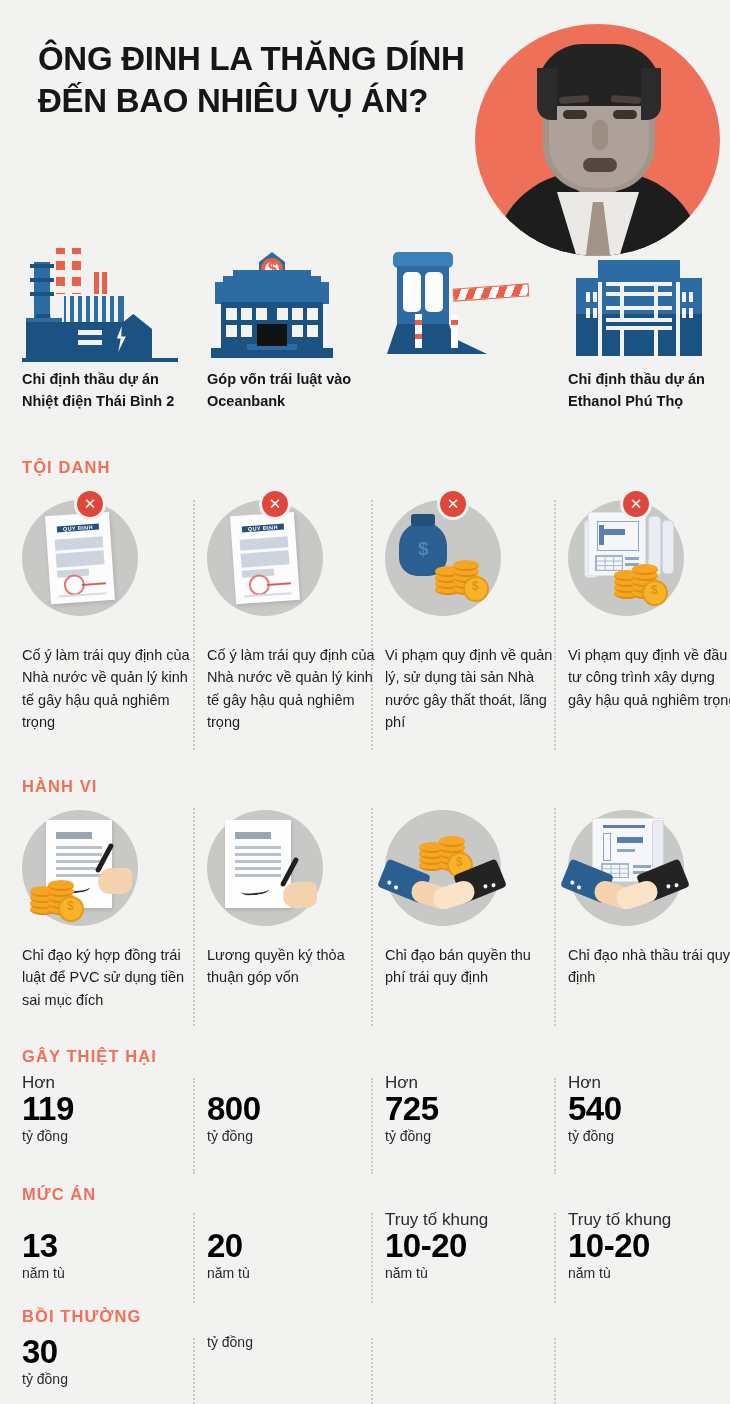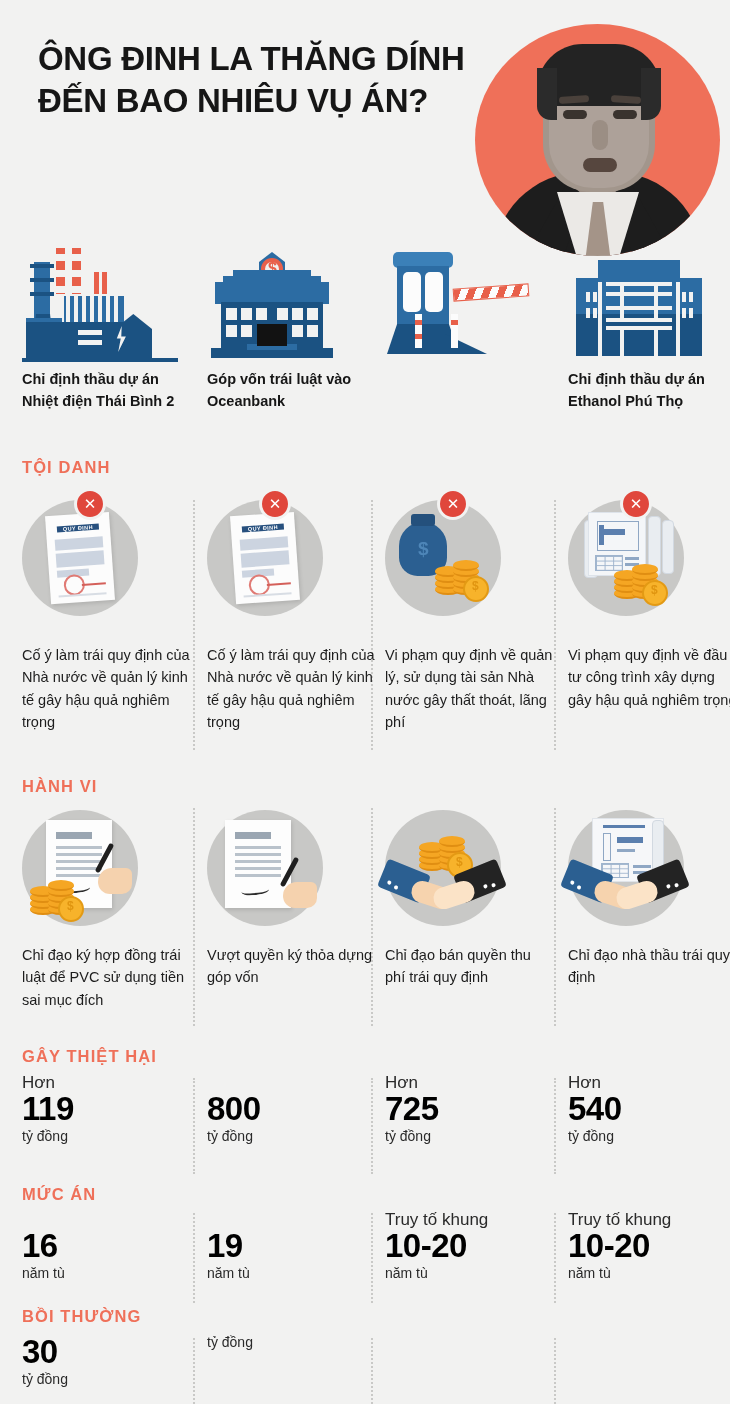--- a/index.html
+++ b/index.html
@@ -438,21 +438,21 @@
           <div class="ct-l" style="top:26px"></div>
             <div class="ct-l" style="top:33px"></div>
           <div class="ct-l" style="top:40px"></div>
             <div class="ct-l" style="top:47px"></div>
           <div class="ct-l" style="top:54px"></div>
           <div class="scribble" style="left:16px;top:64px"></div>
         </div>
         <div class="pen" style="left:80px;top:46px"></div>
         <div class="hand" style="left:76px;top:72px"></div>
       </div>
-      <div class="body-text" style="margin-top:18px">Vượt quyền ký thỏa dựng góp vốn</div>
+      <div class="body-text" style="margin-top:18px">Lương quyền ký thỏa thuận góp vốn</div>
     </div>
 
     <div class="cell g2">
       <div class="circ">
         <div>
           <div class="coin" style="left:34px;top:50px"></div>
           <div class="coin" style="left:34px;top:44px"></div>
           <div class="coin" style="left:34px;top:38px"></div>
           <div class="coin" style="left:34px;top:32px"></div>
         </div>
@@ -539,25 +539,25 @@
   </div>
 
   <div style="position:absolute;left:22px;top:1185px;" class="section-title">MỨC ÁN</div>
 
   <div class="vdiv" style="left:193px;top:1213px;height:90px"></div>
   <div class="vdiv" style="left:371px;top:1213px;height:90px"></div>
   <div class="vdiv" style="left:554px;top:1213px;height:90px"></div>
 
   <div class="grid4" style="position:absolute;left:0;top:1211px;height:95px;width:730px">
     <div class="cell g0" style="padding-top:17px">
-      <div class="stat-num">16</div>
+      <div class="stat-num">13</div>
       <div class="stat-unit">năm tù</div>
     </div>
     <div class="cell g1" style="padding-top:17px">
-      <div class="stat-num">19</div>
+      <div class="stat-num">20</div>
       <div class="stat-unit">năm tù</div>
     </div>
     <div class="cell g2">
       <div class="stat-pre">Truy tố khung</div>
       <div class="stat-num">10-20</div>
       <div class="stat-unit">năm tù</div>
     </div>
     <div class="cell g3">
       <div class="stat-pre">Truy tố khung</div>
       <div class="stat-num">10-20</div>

